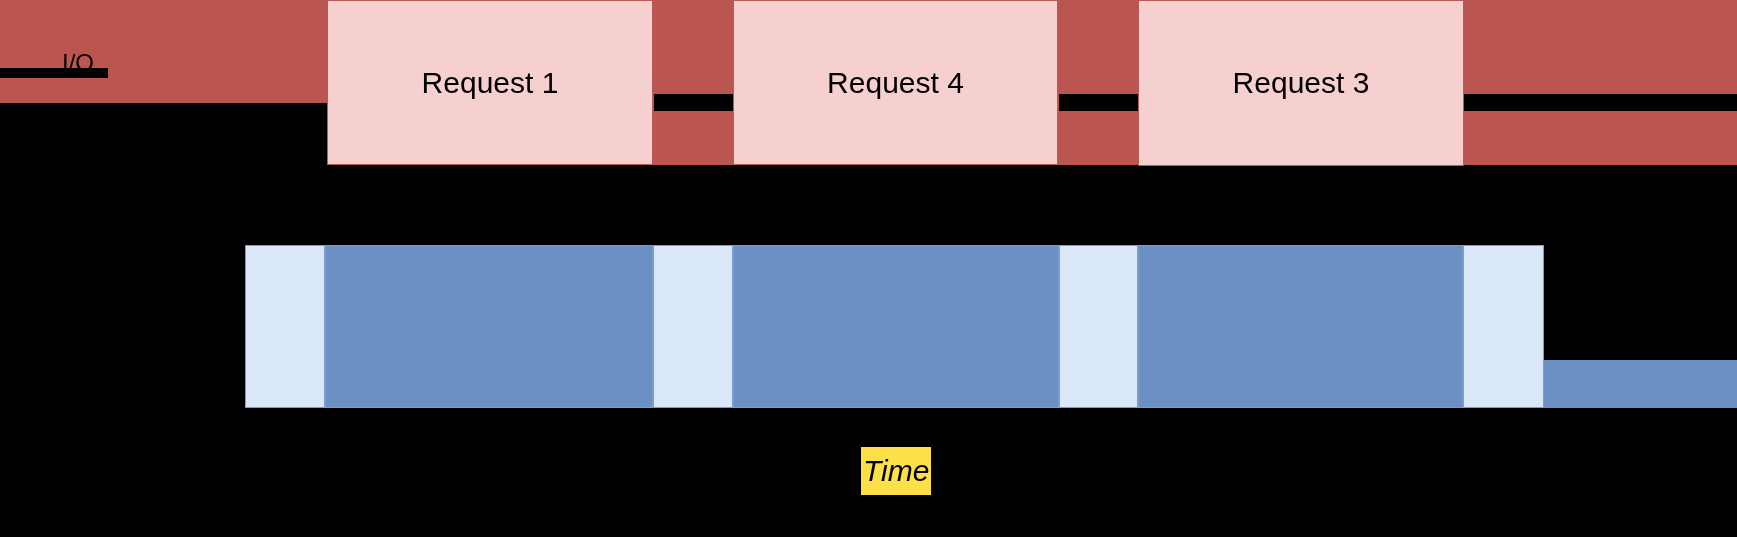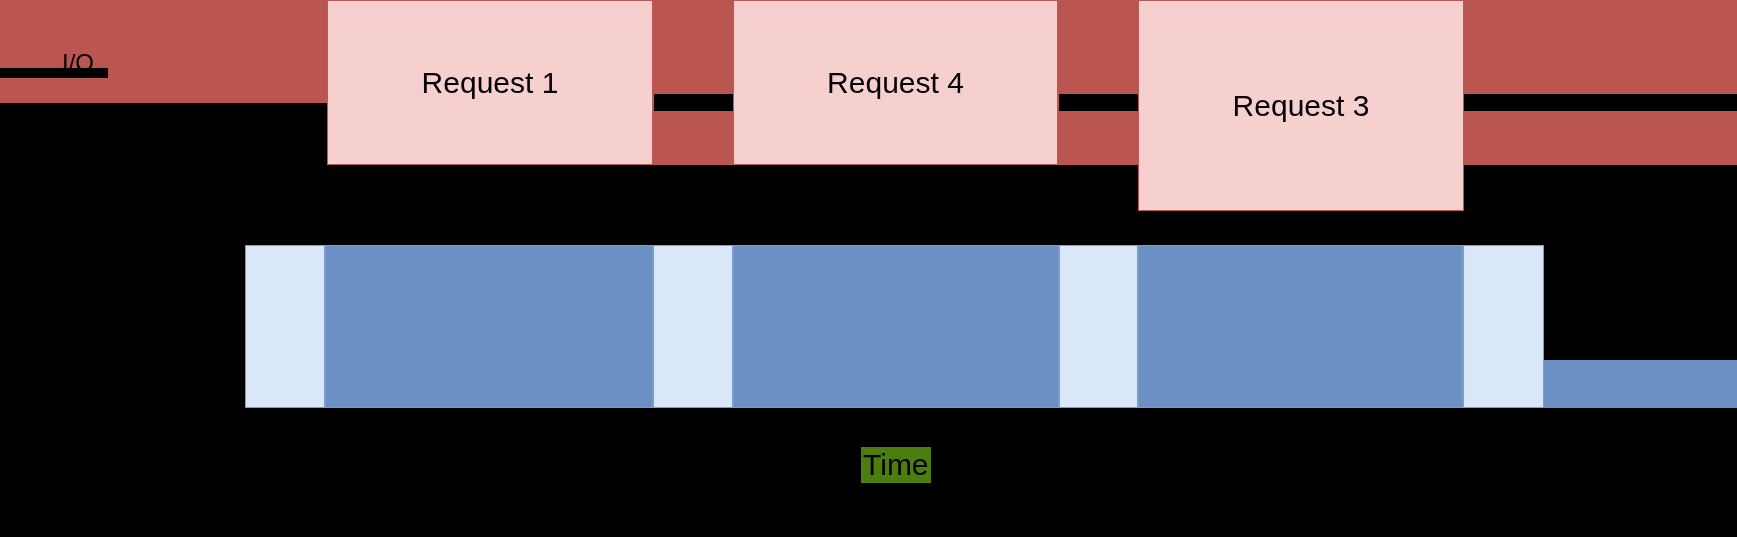--- a/index.html
+++ b/index.html
@@ -69,26 +69,27 @@
   .cpu-busy  { background: #6a90c4; }
 
   .cpu-tail {
     position: absolute;
     background: #6a90c4;
   }
 
   
   .time-label {
     position: absolute;
-    background: #4d7c0f;
+    background: #fde047;
     color: #000000;
     font-size: 30px;
     line-height: 1.08;
-    padding: 2px 2px;
+    padding: 8px 2px;
     white-space: nowrap;
+    font-style: italic;
   }
 </style>
 </head>
 <body>
 
 <div id="canvas">
 
   <div class="io-band"></div>
 
   <div class="io-band-seg" style="left:652px; top:0; width:82px; height:165px;"></div>
@@ -96,21 +97,21 @@
   <div class="io-band-seg" style="left:1463px; top:0; width:274px; height:165px;"></div>
 
   <div class="request-box" style="left:327px; top:0; width:326px; height:165px;">
     <span>Request 1</span>
   </div>
 
   <div class="request-box" style="left:733px; top:0; width:325px; height:165px;">
     <span>Request 4</span>
   </div>
 
-  <div class="request-box" style="left:1138px; top:0; width:326px; height:211px;">
+  <div class="request-box" style="left:1138px; top:0; width:326px; height:166px;">
     <span>Request 3</span>
   </div>
 
   <div class="io-tick" style="left:654px; top:94px; width:79px; height:17px;"></div>
   <div class="io-tick" style="left:1059px; top:94px; width:79px; height:17px;"></div>
   <div class="io-tick" style="left:1464px; top:94px; width:273px; height:17px;"></div>
 
   <div class="io-tick" style="left:0; top:68px; width:108px; height:10px;"></div>
   <div class="io-tick" style="left:0; top:103px; width:327px; height:62px;"></div>
 

